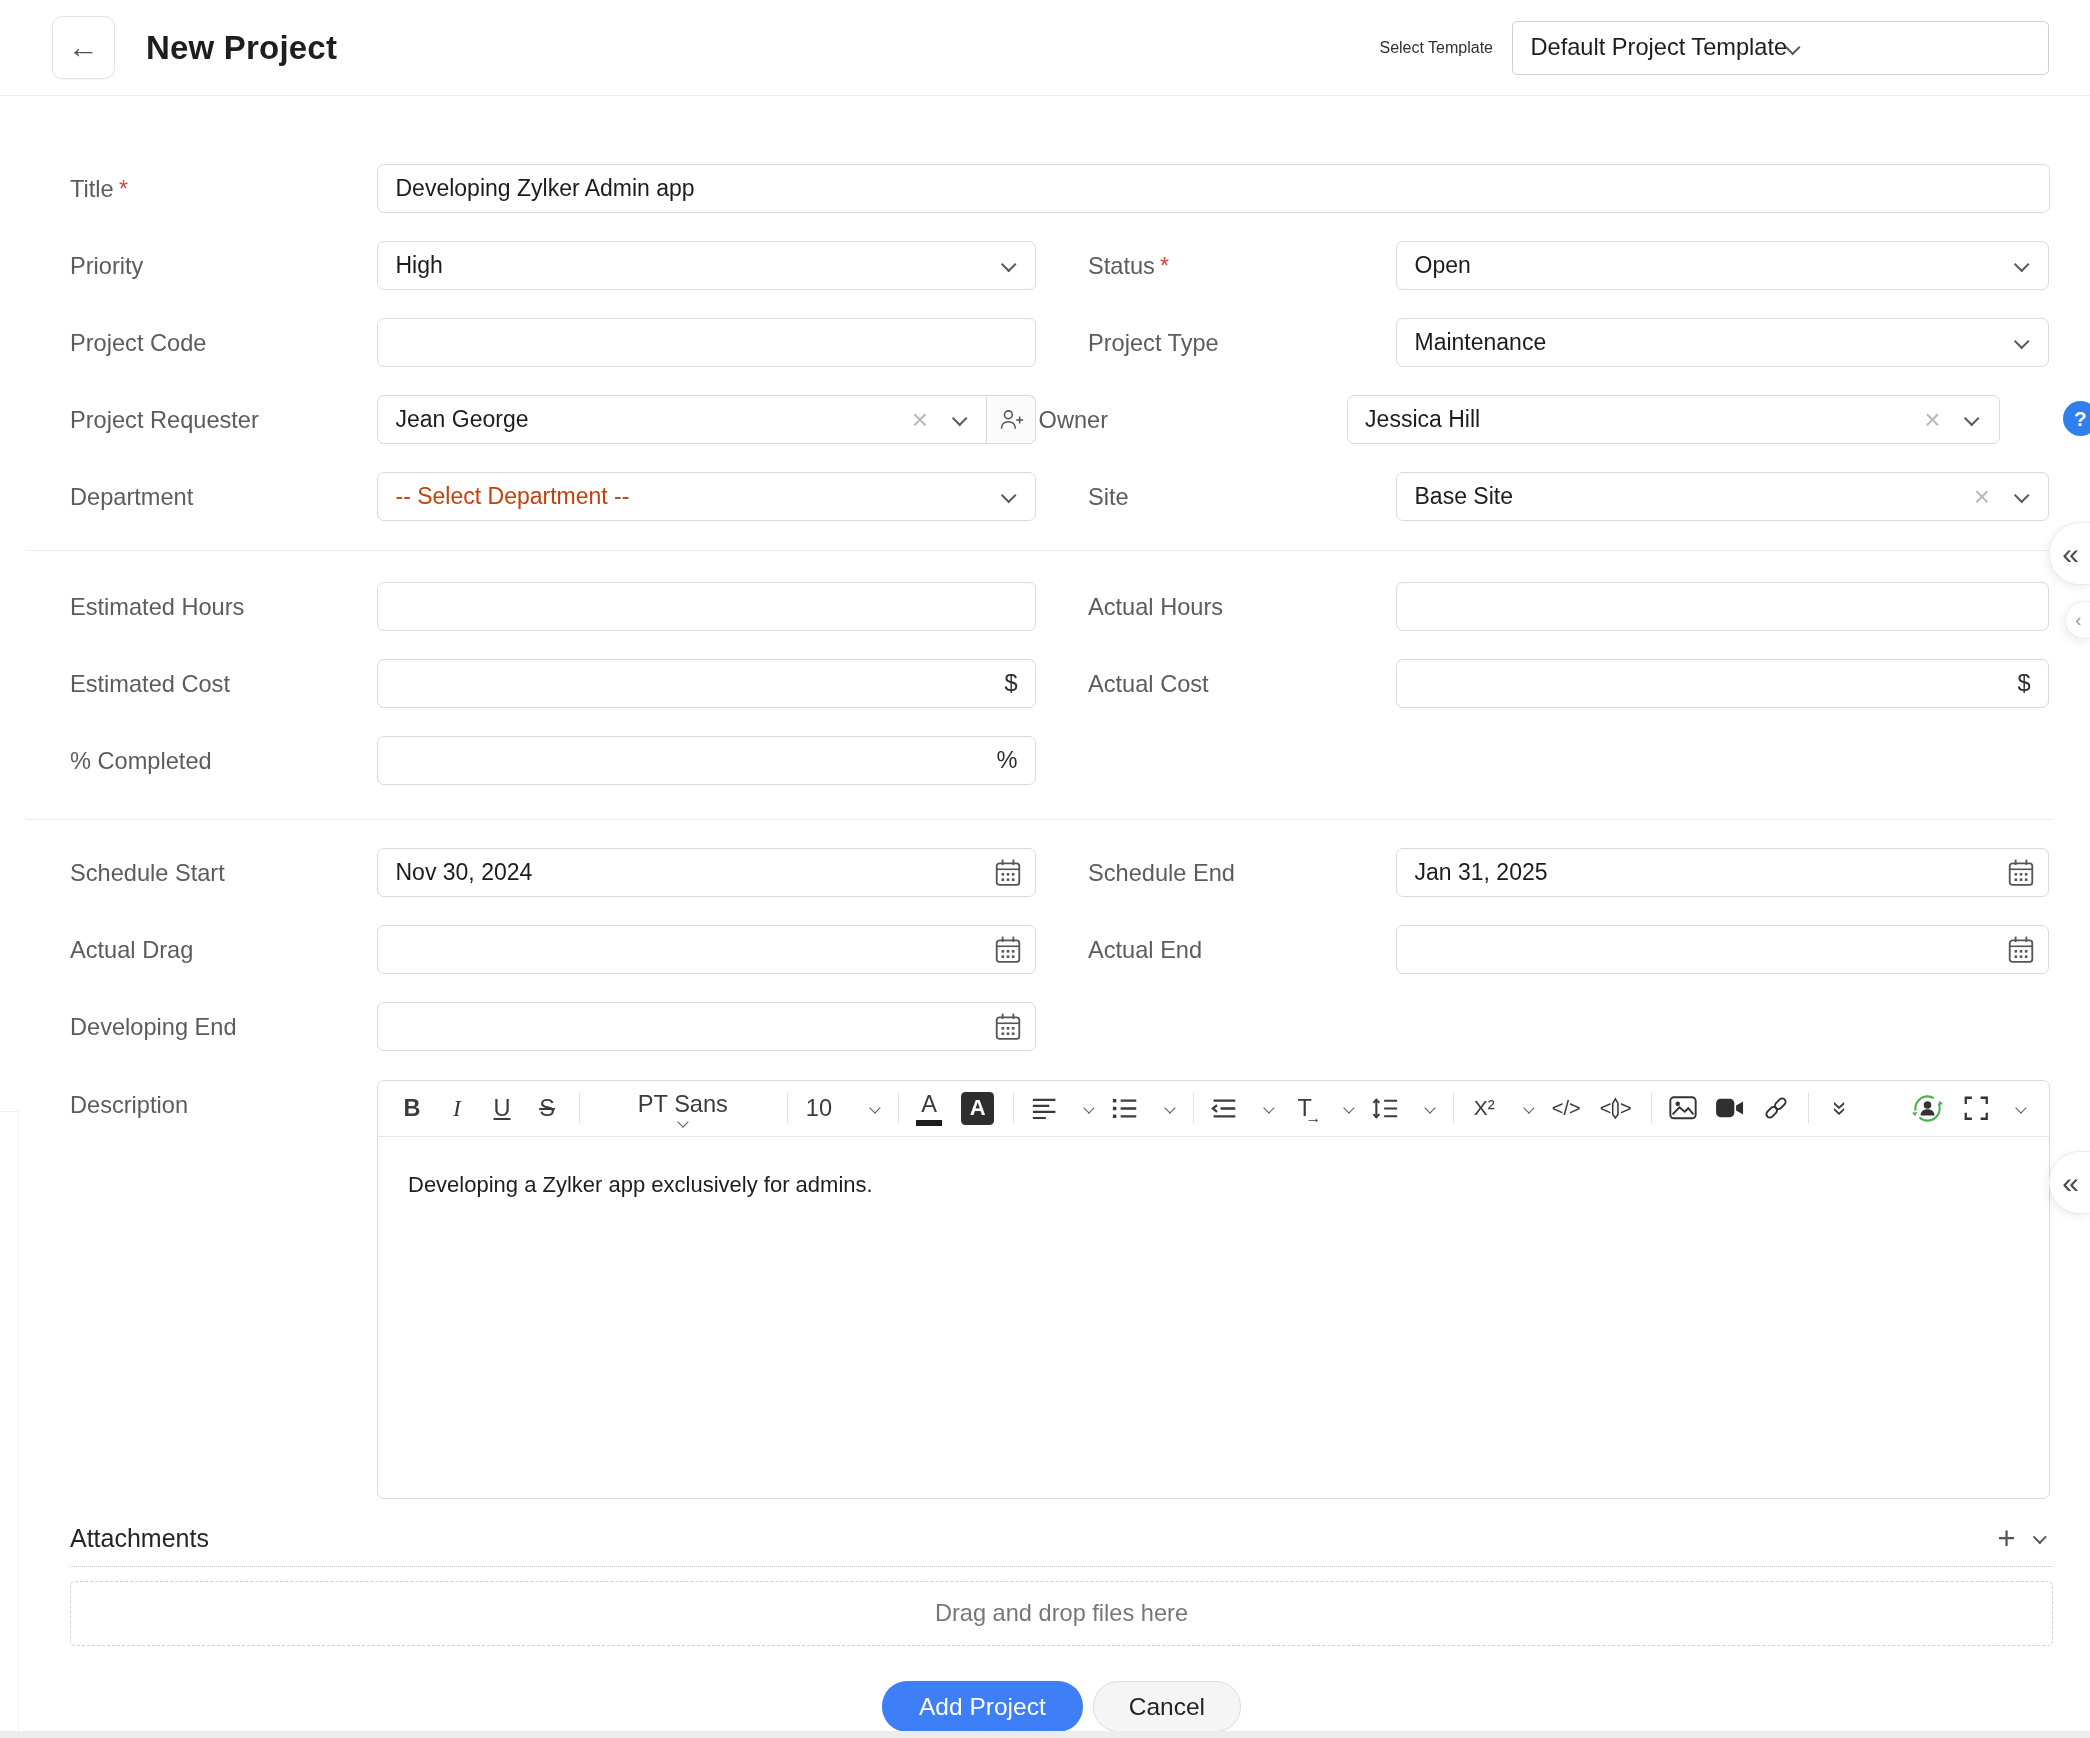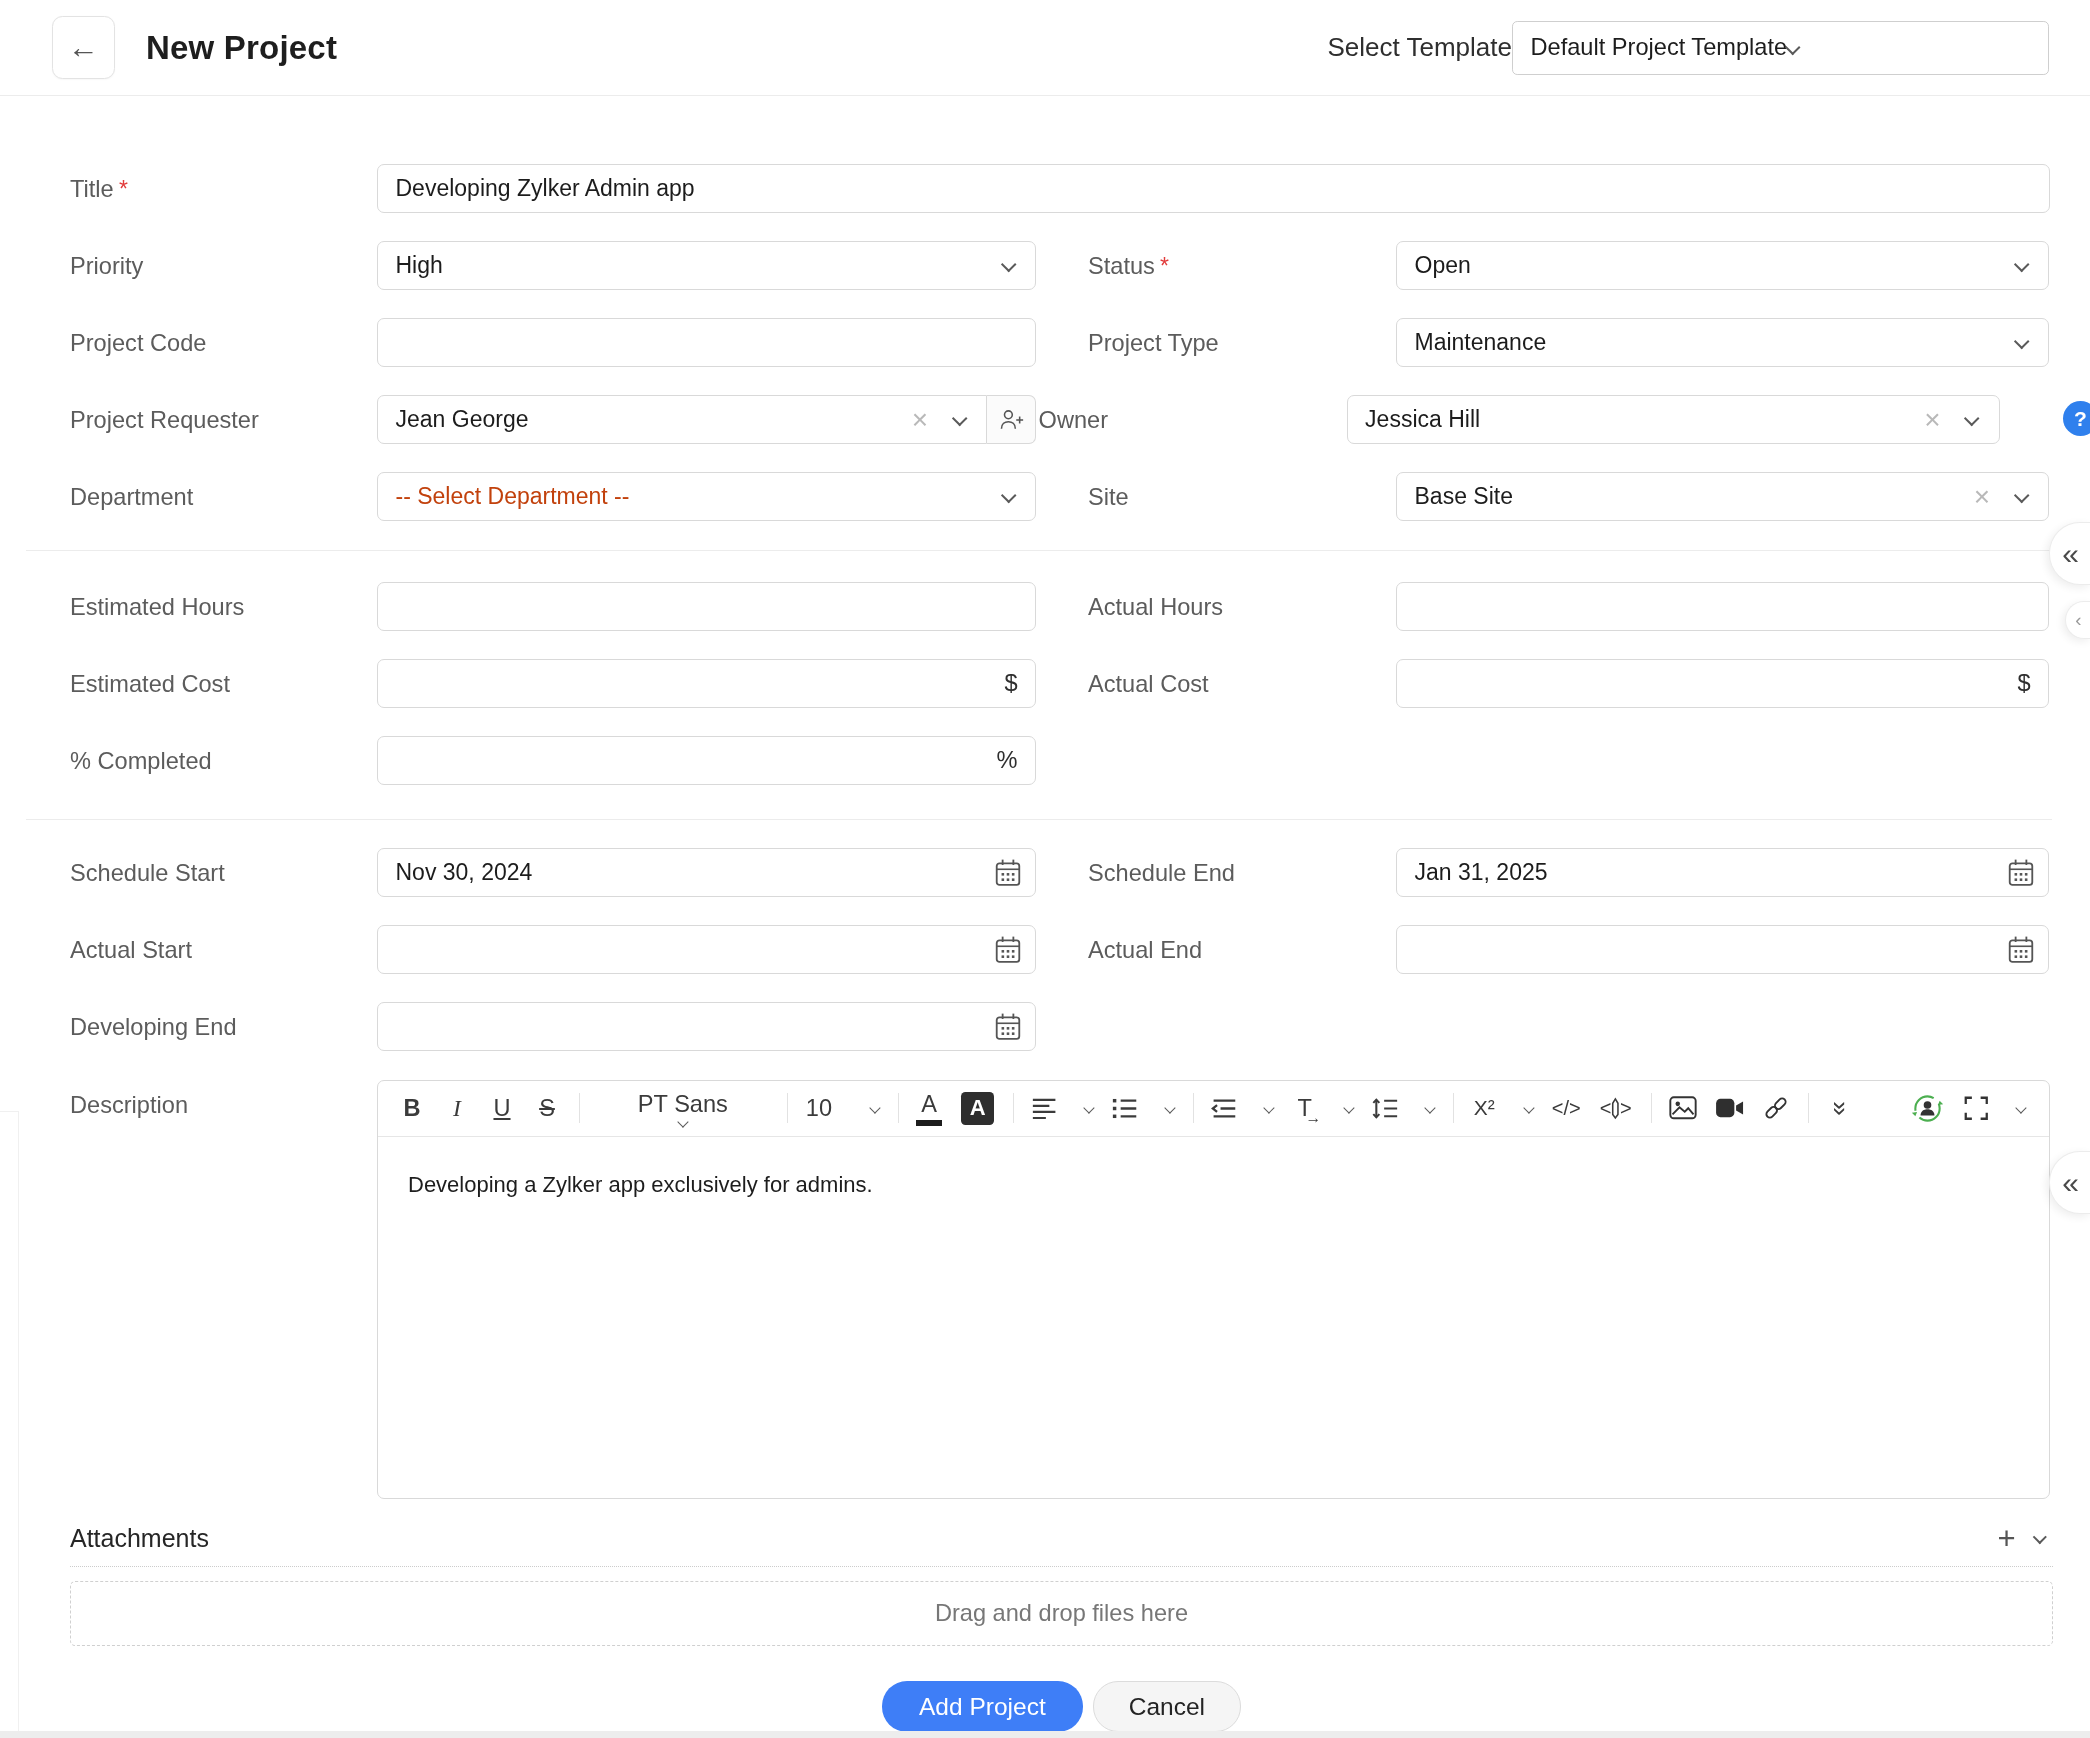--- a/index.html
+++ b/index.html
@@ -9,21 +9,21 @@
     background:#fff; font-family:"Liberation Sans", sans-serif; color:#1c1c1c;
   }
   
   .topbar { height:96px; display:flex; align-items:center; padding:0 42px 0 52px;
             border-bottom:1.7px solid #ececec; background:#fff; }
   .back-btn { width:63px; height:63px; border:0.9px solid #e3e3e3; border-radius:10.5px;
               background:#fff; display:flex; align-items:center; justify-content:center;
               font-size:31px; color:#555; box-shadow:0 0.9px 1.7px rgba(0,0,0,.03); cursor:pointer; }
   .page-title { font-size:33px; font-weight:bold; color:#1e1e1e; margin-left:31px; letter-spacing:0.2px; }
   .tpl-wrap { margin-left:auto; display:flex; align-items:center; }
-  .tpl-label { font-size:26px; color:#2f2f2f; }
+  .tpl-label { font-size:16px; color:#2f2f2f; margin-right:19px; }
   .tpl-select { position:relative; width:537px; height:54px; border:0.9px solid #cfcfcf; border-radius:5.2px;
                 display:flex; align-items:center; padding:0 52px 0 17.5px; font-size:23.6px; color:#1d1d1d; cursor:pointer; }
   
   .content { padding:68px 0 0 70px; width:2050px; }
   .frow { display:flex; align-items:flex-start; margin-bottom:28px; position:relative; }
   .flabel { width:307px; flex:none; font-size:23.6px; color:#5c5c5c; padding-top:12.2px; }
   .flabel2 { width:308px; flex:none; font-size:23.6px; color:#5c5c5c; padding-top:12.2px; }
   .colgap { width:52px; flex:none; }
   .req { color:#e23c3c; margin-left:5.2px; font-size:23px; }
   .fctl { position:relative; width:659px; height:49px; border:0.9px solid #d9d9d9; border-radius:7px;
@@ -281,21 +281,21 @@
                 <rect x="6" y="19" width="2.4" height="2.4"></rect>
                 <rect x="10.8" y="19" width="2.4" height="2.4"></rect>
                 <rect x="15.6" y="19" width="2.4" height="2.4"></rect>
               </g>
           </svg>
         </span>
       </div>
     </div>
 
     <div class="frow">
-      <div class="flabel">Actual Start</div>
+      <div class="flabel">Actual Drag</div>
       <div class="fctl">
         <span></span>
         <span class="cal">
           <svg width="26" height="29" viewBox="0 0 24 27">
             <rect x="1.5" y="5" width="21" height="20" rx="2.5" fill="none" stroke="#555" stroke-width="1.7"></rect>
             <line x1="1.5" y1="10.5" x2="22.5" y2="10.5" stroke="#555" stroke-width="1.5"></line>
             <line x1="7" y1="1.5" x2="7" y2="6.5" stroke="#555" stroke-width="1.7"></line>
             <line x1="17" y1="1.5" x2="17" y2="6.5" stroke="#555" stroke-width="1.7"></line>
             <g fill="#555">
                 <rect x="6" y="14" width="2.4" height="2.4"></rect>

